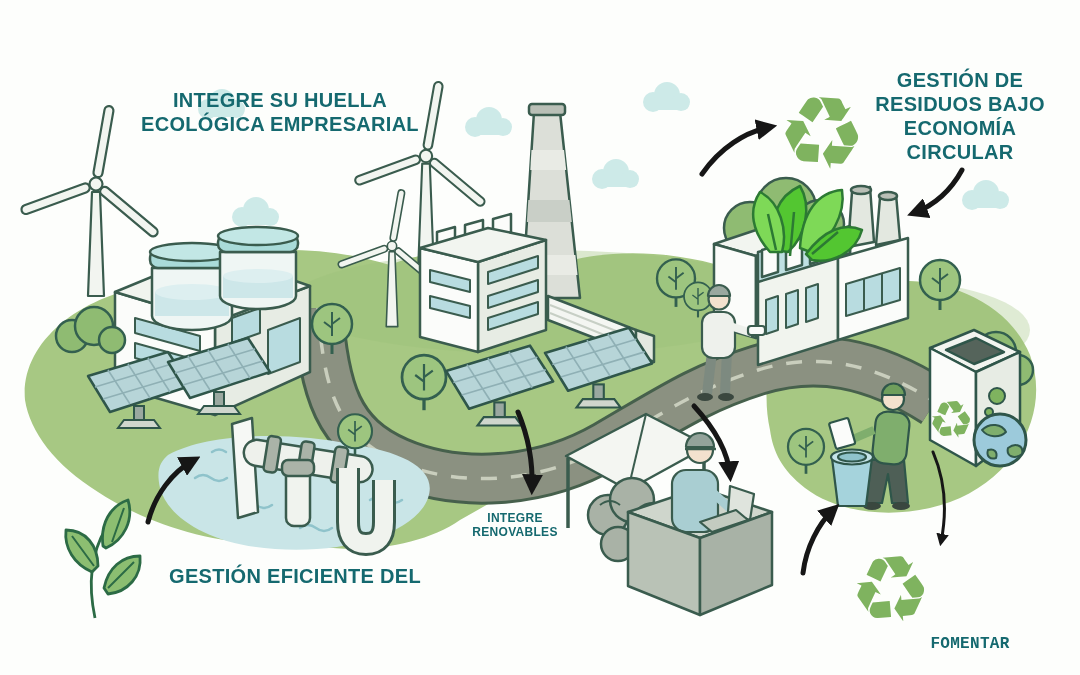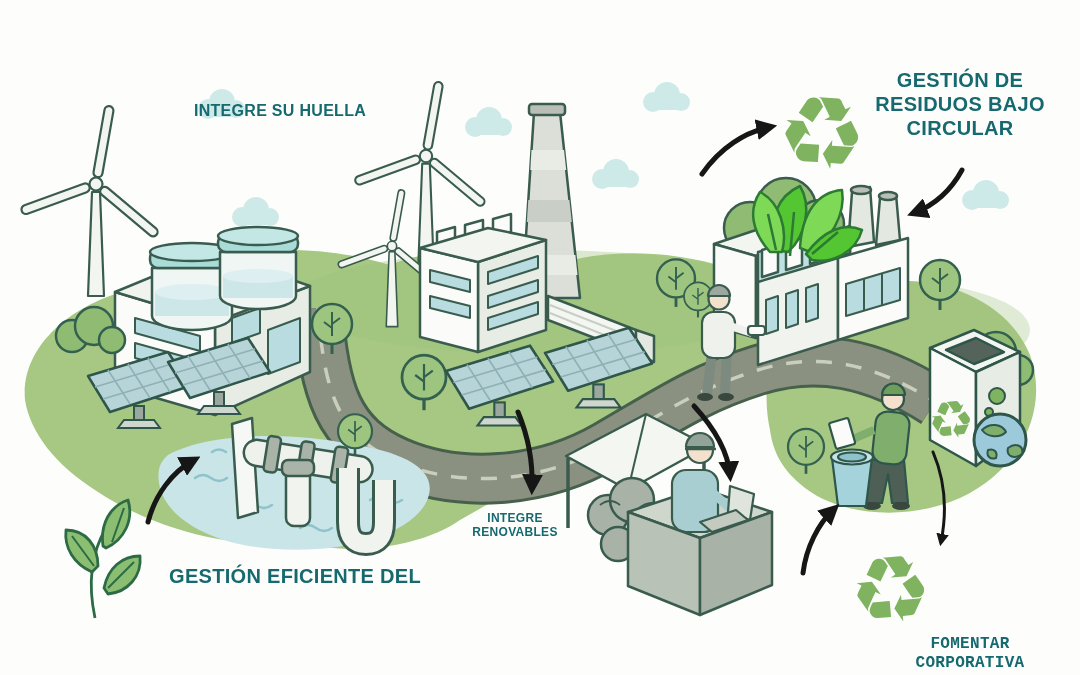--- a/index.html
+++ b/index.html
@@ -4,21 +4,21 @@
 <style>
   html,body{margin:0;padding:0;background:#ffffff;}
   #stage{position:relative;width:1080px;height:675px;overflow:hidden;
          background:var(--bg, #fdfefc);
          font-family:"Liberation Sans", sans-serif;}
   #scene{position:absolute;left:0;top:0;}
   .label{position:absolute;text-align:center;font-weight:bold;
          color:var(--label-text,#15696f);text-transform:uppercase;
          letter-spacing:.3px;line-height:1.2;z-index:5;}
   .label span{display:block;}
-  .lbl-footprint{left:130px;top:101px;width:300px;font-size:16px;text-align:center;}
+  .lbl-footprint{left:130px;top:88px;width:300px;font-size:20px;text-align:center;}
   .lbl-circular {left:870px;top:60px;width:180px;font-size:20px;margin-top:8px;}
   .lbl-renew    {left:430px;top:511px;width:170px;font-size:12px;}
   .lbl-water    {left:140px;top:564px;width:310px;font-size:20px;}
   .lbl-culture  {left:880px;top:635px;width:180px;font-size:16px;font-family:Liberation Mono, monospace;}
   .recycle-glyph{font-family:"DejaVu Sans", sans-serif;}
 </style>
 </head>
 <body>
 
 <div id="stage">
@@ -317,31 +317,32 @@
     <path d="M694,406 C716,430 728,452 730,475" marker-end="url(#ah)"></path>
     <path d="M518,412 C528,436 533,462 532,488" marker-end="url(#ah)"></path>
     <path d="M148,522 C155,495 172,472 194,460" marker-end="url(#ah)"></path>
     <path d="M803,573 C806,548 818,524 834,509" marker-end="url(#ah)"></path>
     <path d="M933,452 C945,480 947,512 941,542" stroke-width="3" marker-end="url(#ah)"></path>
   </g>
 </svg>
 
   <div class="label lbl-footprint">
     <span>INTEGRE SU HUELLA</span>
+    <span>ECOLÓGICA EMPRESARIAL</span>
   </div>
   <div class="label lbl-circular">
     <span>GESTIÓN DE</span>
     <span>RESIDUOS BAJO</span>
+    <span>ECONOMÍA</span>
     <span>CIRCULAR</span>
   </div>
   <div class="label lbl-renew">
     <span>INTEGRE</span>
     <span>RENOVABLES</span>
   </div>
   <div class="label lbl-water">
     <span>GESTIÓN EFICIENTE DEL</span>
   </div>
   <div class="label lbl-culture">
     <span>FOMENTAR</span>
-    <span>CORPORATIVA</span>
   </div>
 
 </div>
 
 </body></html>

